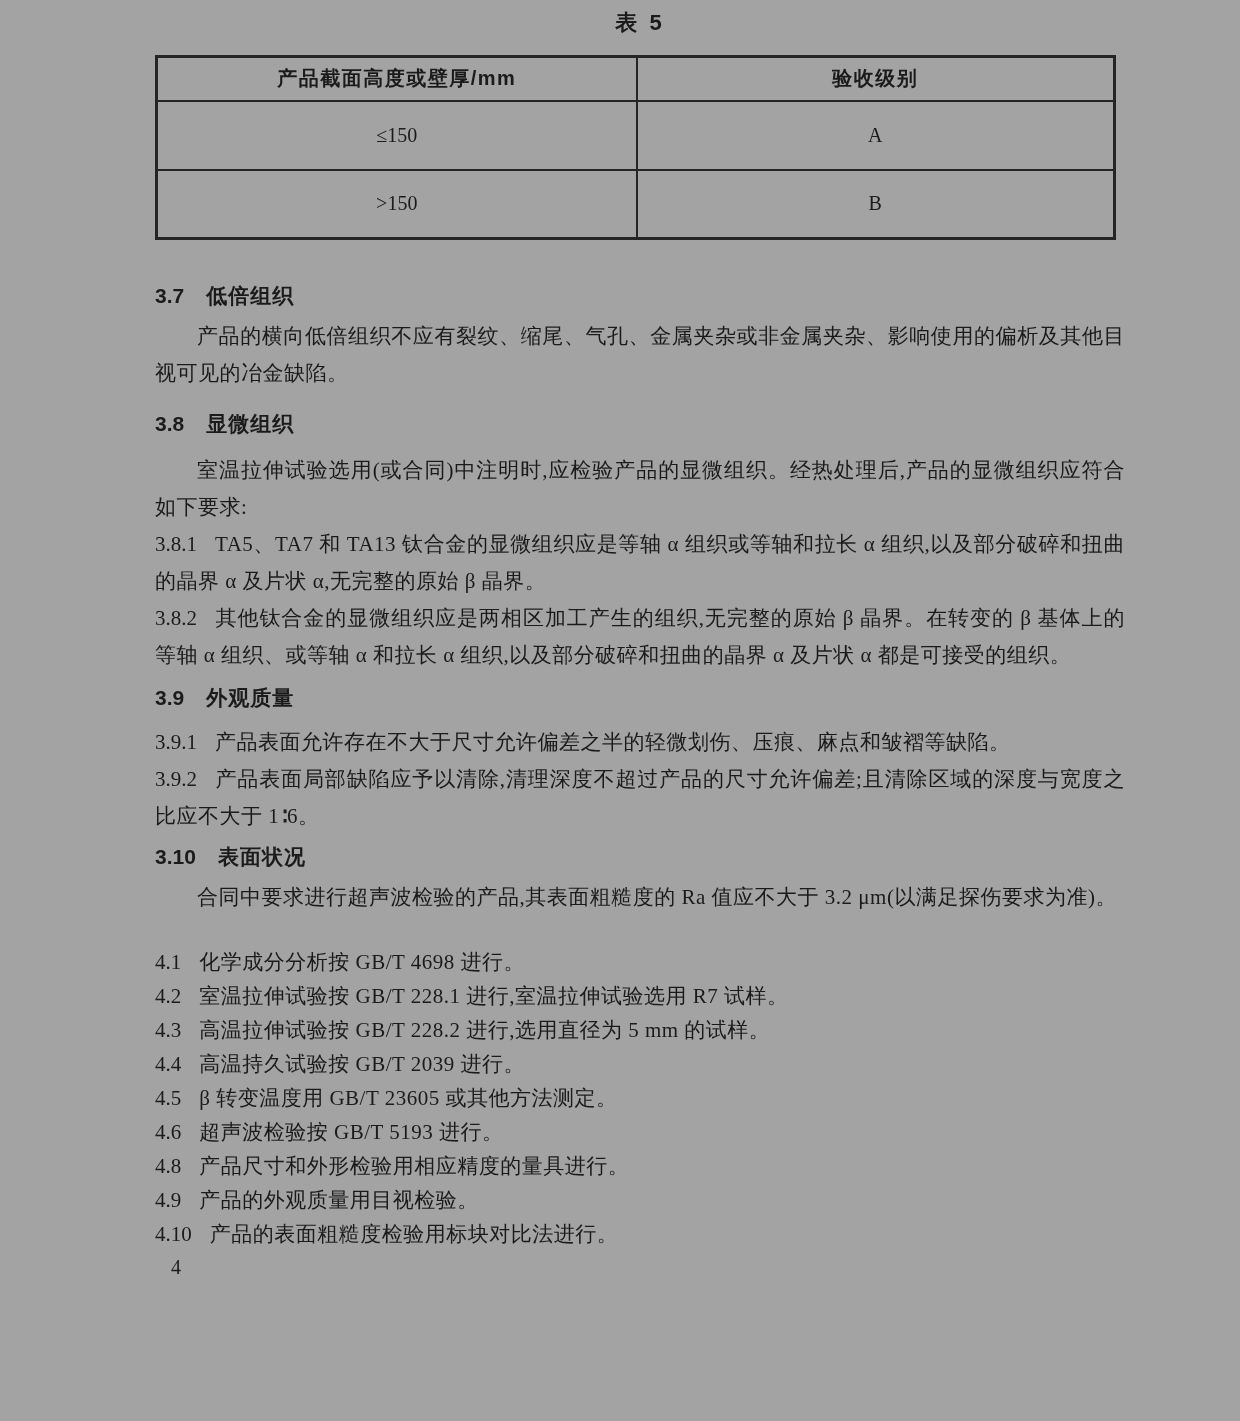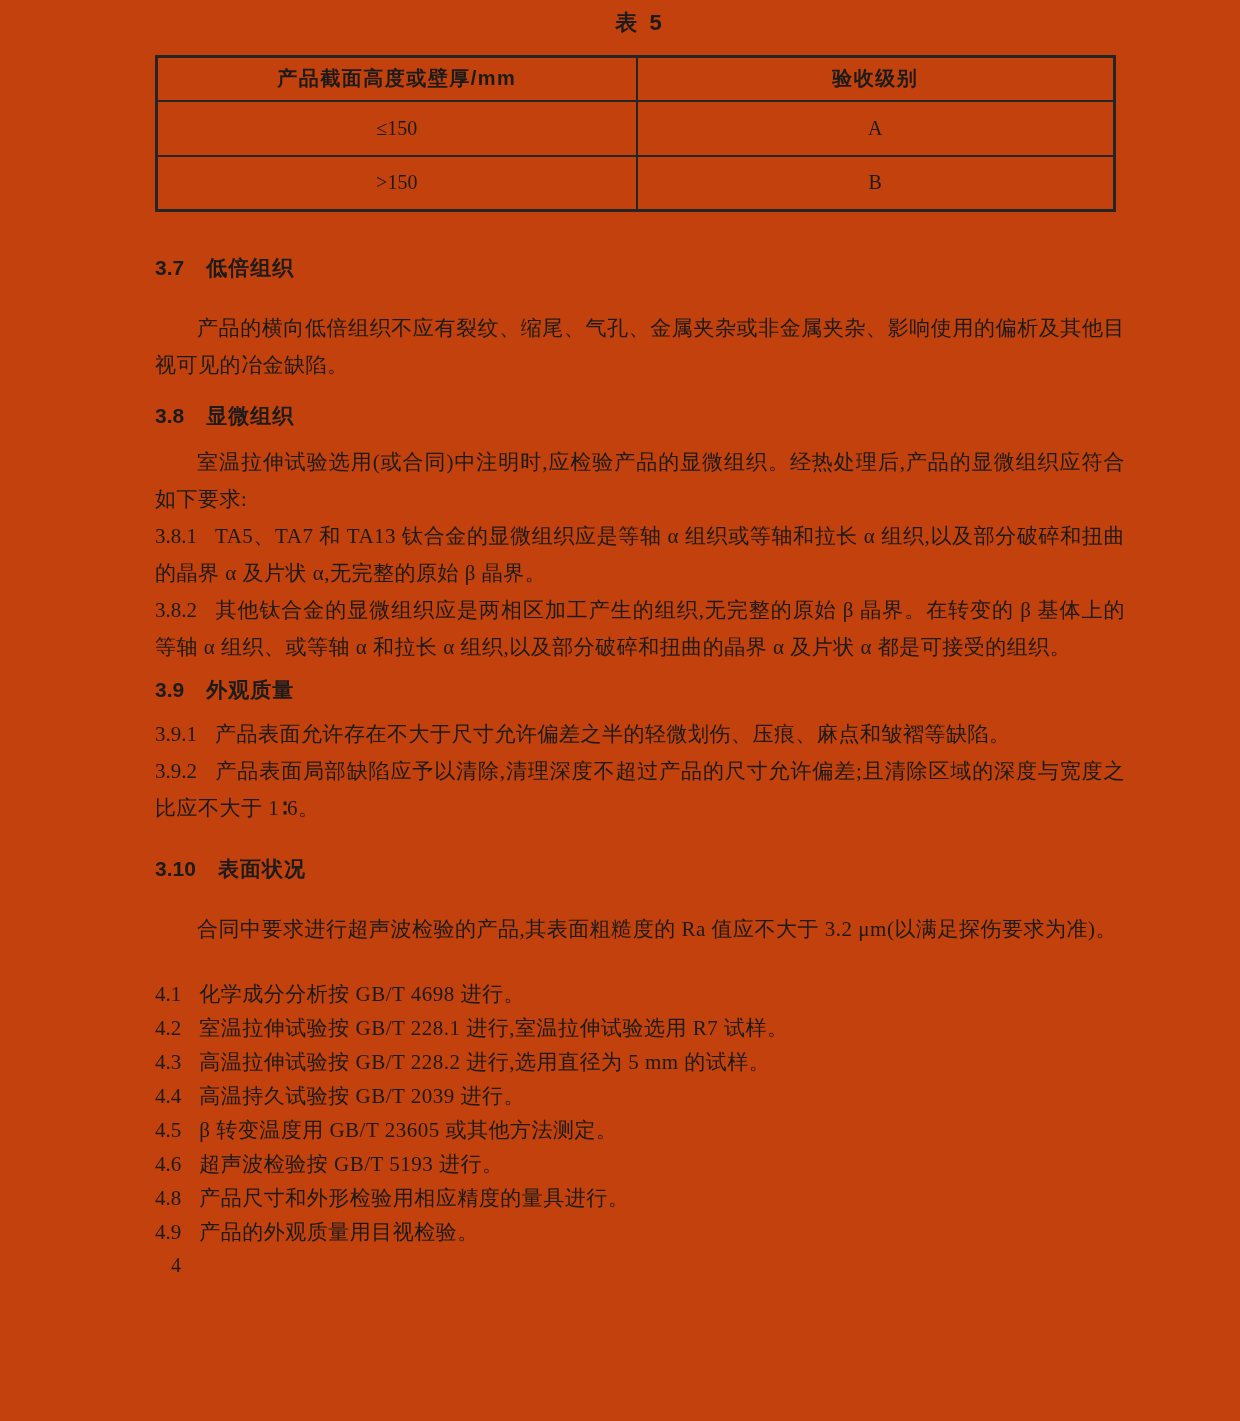--- a/index.html
+++ b/index.html
@@ -1,21 +1,21 @@
 <!DOCTYPE html>
 <html lang="zh"><head>
 <meta charset="utf-8">
 <style>
   * { margin: 0; padding: 0; box-sizing: border-box; }
   html, body { background: #ffffff; }
   .page {
     position: relative;
     width: 1240px;
     height: 1421px;
-    background: #c2410c;
+    background: #a3a3a3;
     color: #1b1b1b;
     font-family: "Liberation Serif", "DejaVu Serif", serif;
     padding: 8px 115px 0 155px;
     overflow: hidden;
   }
   .doc-title {
     text-align: center;
     font-family: "Liberation Sans", "DejaVu Sans", sans-serif;
     font-weight: bold;
     font-size: 22px;
@@ -35,21 +35,21 @@
     vertical-align: middle;
   }
   table.t5 th {
     height: 44px;
     font-family: "Liberation Sans", "DejaVu Sans", sans-serif;
     font-weight: bold;
     font-size: 20px;
     letter-spacing: 1.5px;
   }
   table.t5 td {
-    height: 55px;
+    height: 69px;
     font-size: 20px;
   }
   .sec {
     font-family: "Liberation Sans", "DejaVu Sans", sans-serif;
     font-weight: bold;
     font-size: 21px;
     line-height: 28px;
     letter-spacing: 1px;
   }
   .sec .num { margin-right: 22px; letter-spacing: 0; }
@@ -70,21 +70,21 @@
   .clause.s4 { line-height: 24px; margin-bottom: 10px; }
   .page-num {
     margin-top: 4px;
     margin-left: 16px;
     font-size: 20px;
   }
   .mt42 { margin-top: 42px; }
   .mt34 { margin-top: 34px; }
   .mt30 { margin-top: 30px; }
   .mt18 { margin-top: 18px; }
-  .mt16 { margin-top: 28px; }
+  .mt16 { margin-top: 8px; }
   .mt14 { margin-top: 14px; }
   .mt12 { margin-top: 12px; }
   .mt10 { margin-top: 10px; }
 </style>
 </head>
 <body>
 
 <div class="page">
 
   <div class="doc-title">表 5</div>
@@ -168,16 +168,19 @@
   </p>
   <p class="clause s4">
     <span class="num">4.6</span><span>超声波检验按 GB/T 5193 进行。</span>
   </p>
   <p class="clause s4">
     <span class="num">4.8</span><span>产品尺寸和外形检验用相应精度的量具进行。</span>
   </p>
   <p class="clause s4">
     <span class="num">4.9</span><span>产品的外观质量用目视检验。</span>
   </p>
+  <p class="clause s4">
+    <span class="num">4.10</span><span>产品的表面粗糙度检验用标块对比法进行。</span>
+  </p>
 
   <div class="page-num">4</div>
 
 </div>
 
 </body></html>

